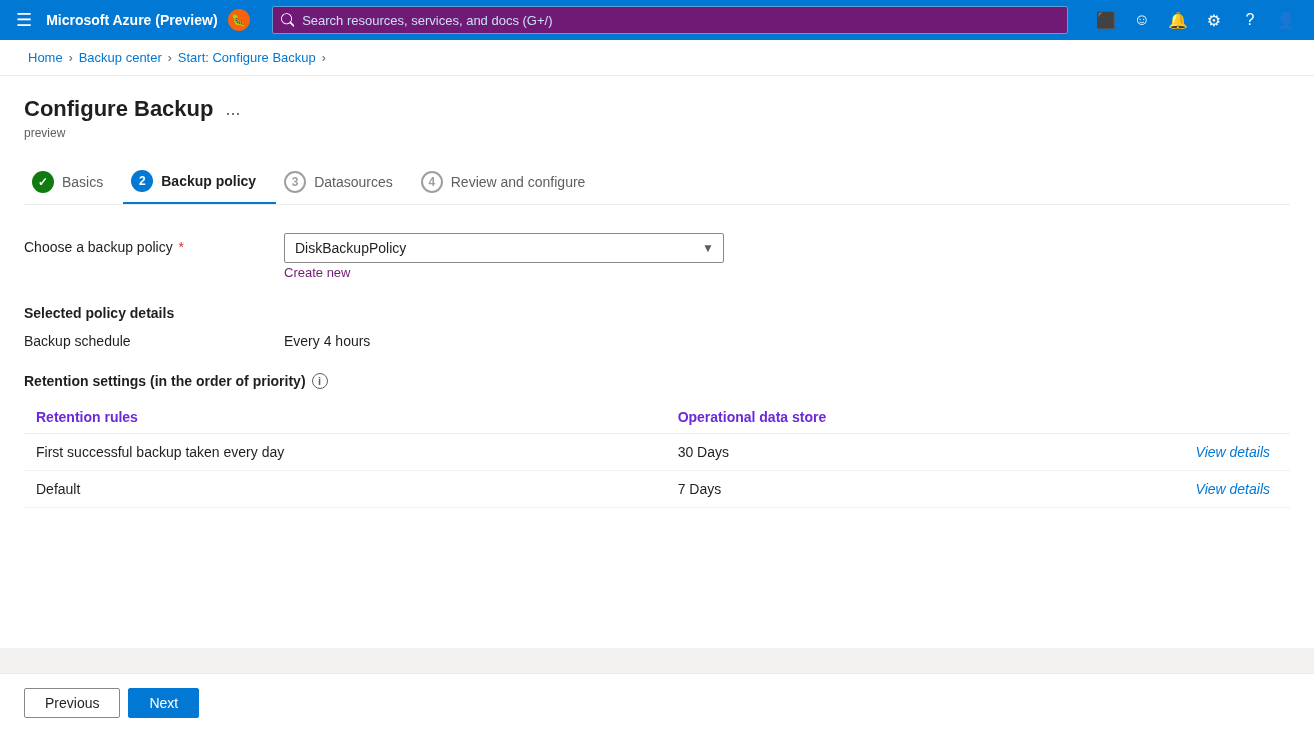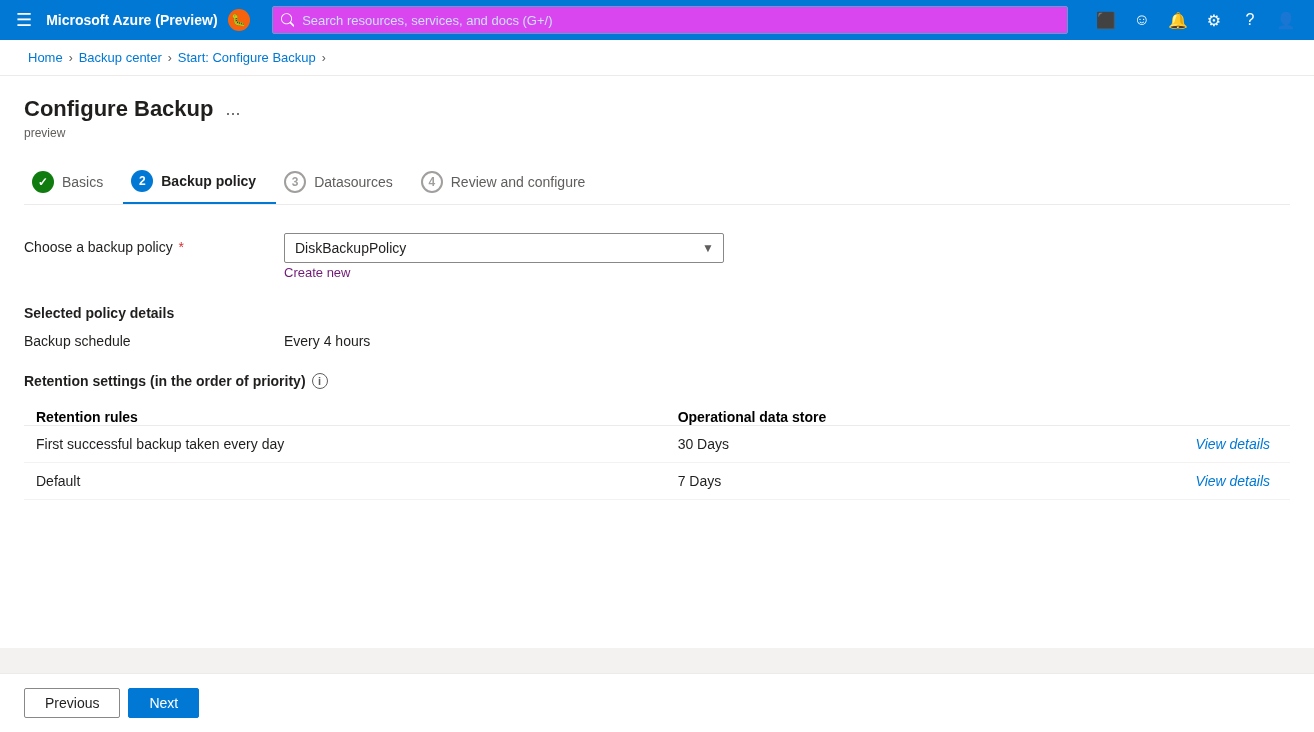--- a/index.html
+++ b/index.html
@@ -33,21 +33,21 @@
       height: 22px;
       display: flex;
       align-items: center;
       justify-content: center;
       font-size: 12px;
       color: white;
     }
     .topbar-search {
       flex: 1;
       margin: 0 12px;
-      background: #d946ef;
+      background: #701a75;
       border: 1px solid #5aa0d4;
       border-radius: 2px;
       display: flex;
       align-items: center;
       padding: 0 8px;
       gap: 8px;
       height: 28px;
     }
     .topbar-search input {
       background: transparent;
@@ -269,23 +269,23 @@
     .retention-table {
       width: 100%;
       border-collapse: collapse;
       font-size: 14px;
     }
     .retention-table thead tr {
       border-bottom: 1px solid #edebe9;
     }
     .retention-table th {
       text-align: left;
-      padding: 8px 12px 0 0;
-      font-weight: 600;
-      color: #000000;
+      padding: 8px 12px 8px 0;
+      font-weight: 600;
+      color: #6d28d9;
       font-size: 14px;
     }
     .retention-table td {
       padding: 10px 12px 10px 0;
       color: #201f1e;
       border-bottom: 1px solid #f3f2f1;
     }
     .retention-table td:last-child {
       text-align: right;
       padding-right: 20px;

